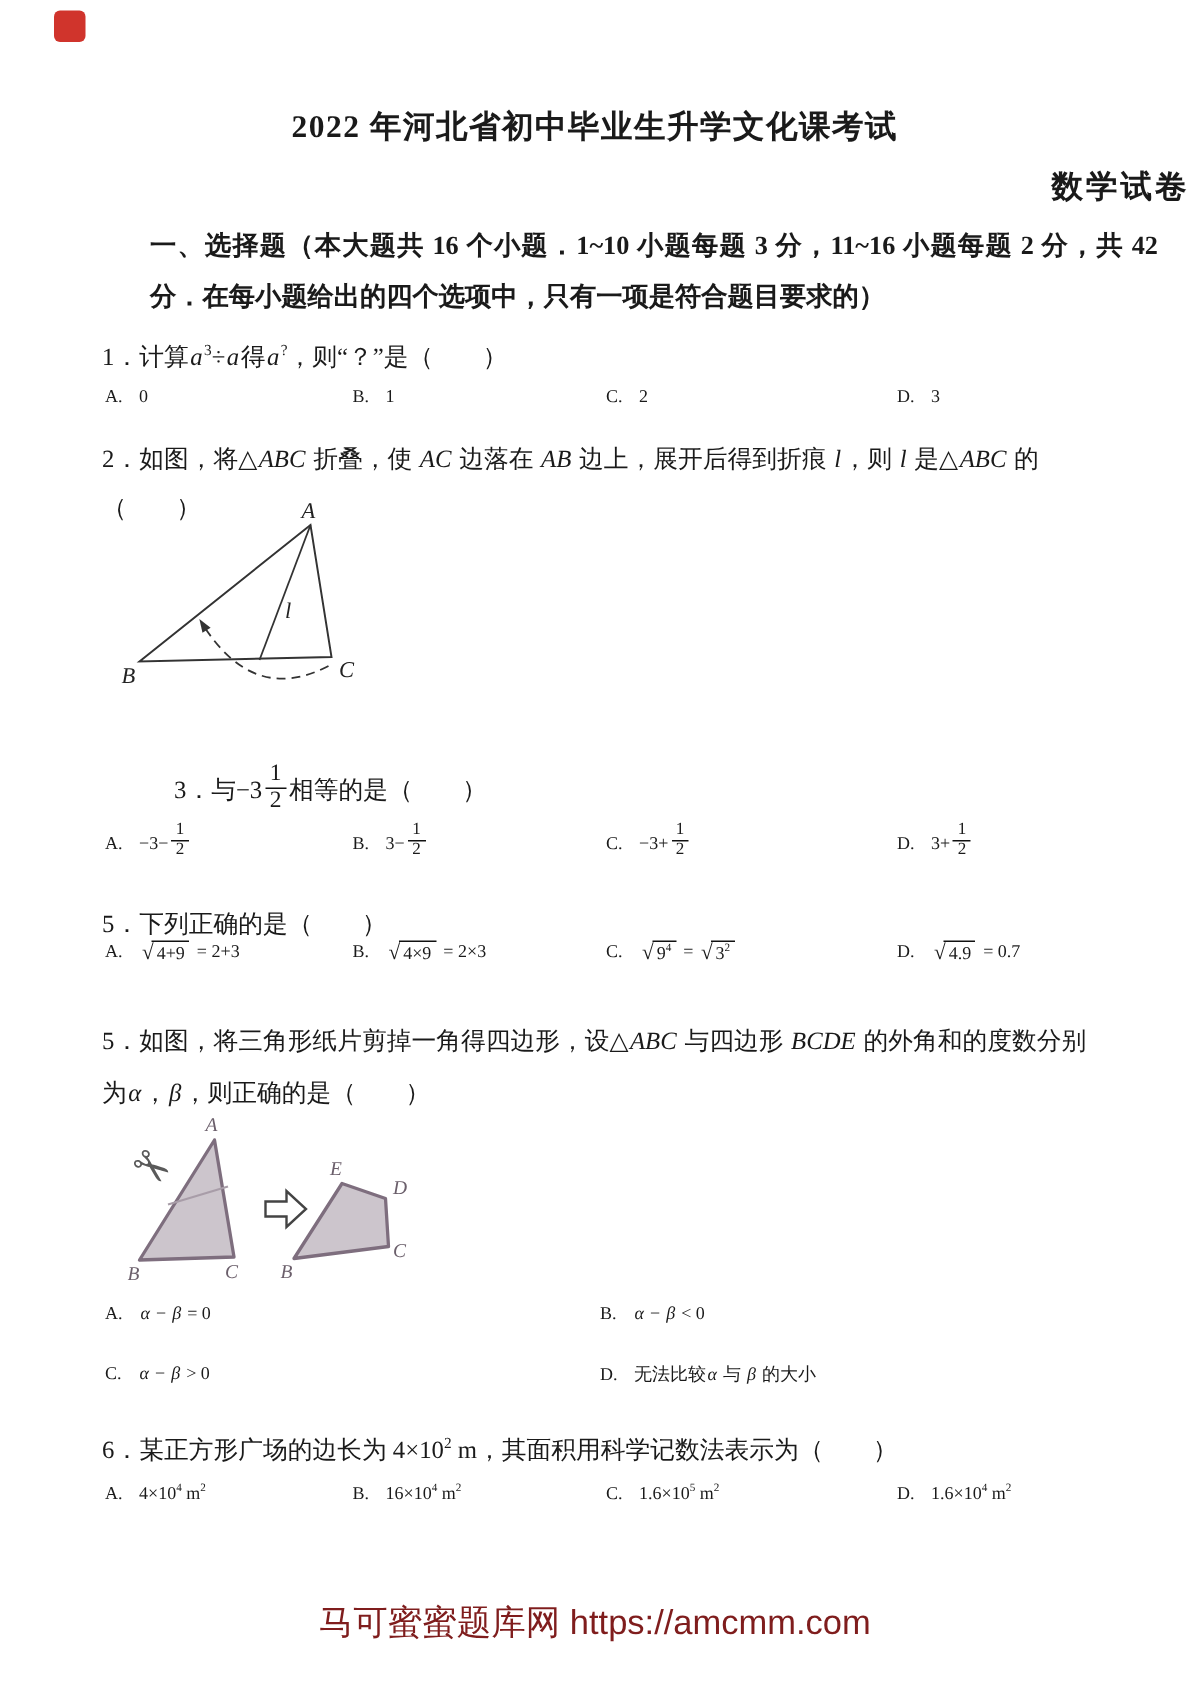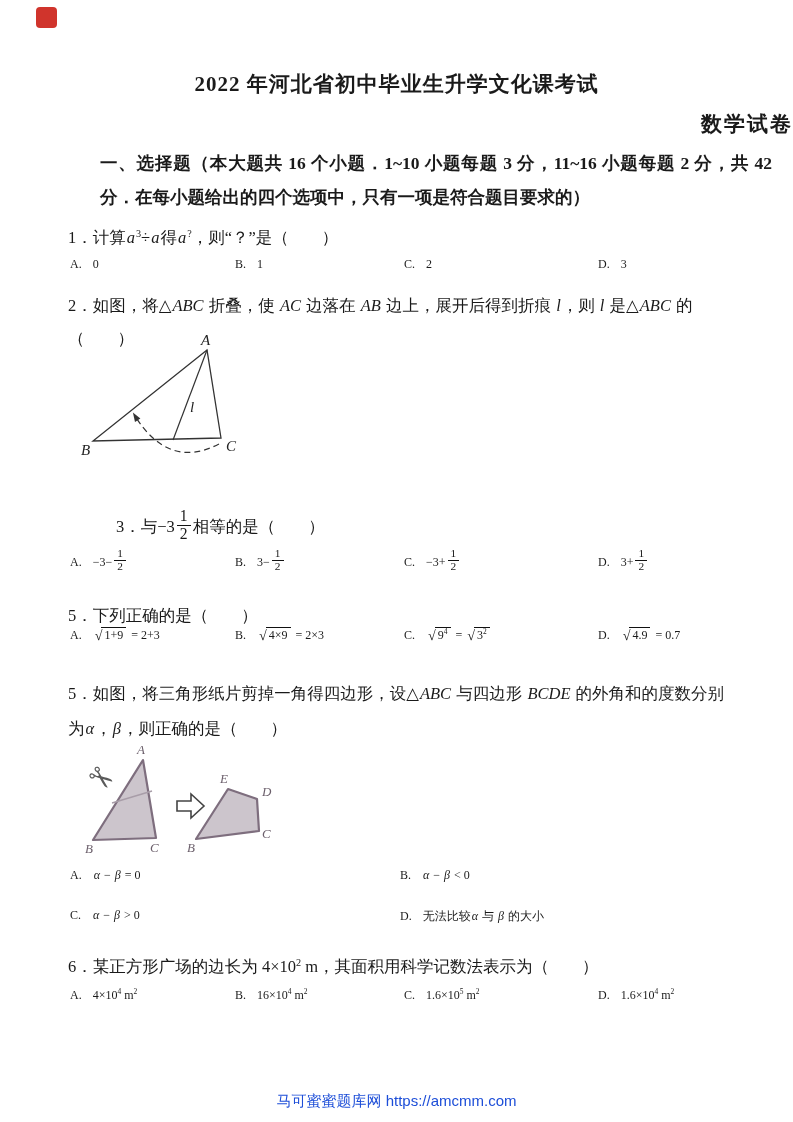--- a/index.html
+++ b/index.html
@@ -19,22 +19,22 @@
   sup{font-size:0.62em;vertical-align:super;line-height:0;}
   .frac{display:inline-flex;flex-direction:column;align-items:center;vertical-align:middle;
         line-height:1.05;font-size:0.95em;margin:0 2px;transform:translateY(-3px);}
   .fn{padding:0 3px;}
   .fd{border-top:1.4px solid #111;padding:0 3px;}
   .sq{display:inline-flex;align-items:flex-start;margin:0 2px;}
   .rs{line-height:1.05;font-size:1.18em;transform:translateY(1px);}
   .rc{border-top:1.5px solid #111;padding:0 3px;margin-left:-1px;}
   .figlabel{font-style:italic;font-size:15px;fill:#222;}
   .figlabel2{font-style:italic;font-size:13px;fill:#6b5f6b;}
-  #footer{left:0;top:1092px;width:793px;text-align:center;
-          font-family:"Liberation Sans","DejaVu Sans",sans-serif;font-size:15px;color:#1d4ed8;}
+  #footer{left:0;top:1066px;width:793px;text-align:center;
+          font-family:"Liberation Sans","DejaVu Sans",sans-serif;font-size:23px;color:#7f1d1d;}
 </style>
 </head>
 <body>
 
 <div id="page">
 
   <div id="logo" class="abs"></div>
 
   <div id="title1" class="abs">2022 年河北省初中毕业生升学文化课考试</div>
   <div id="title2" class="abs">数学试卷</div>
@@ -83,21 +83,21 @@
     <span class="opt p4"><span class="lb">D.</span>3+<span class="frac">
           <span class="fn">1</span>
           <span class="fd">2</span>
         </span></span>
   </div>
 
   <div class="abs stem" style="top:599px;">5．下列正确的是（　　）</div>
   <div class="abs row" style="top:627px;">
     <span class="opt p1"><span class="lb">A.</span><span class="sq">
           <span class="rs">√</span>
-          <span class="rc">1+9</span>
+          <span class="rc">4+9</span>
         </span> = 2+3</span>
     <span class="opt p2"><span class="lb">B.</span><span class="sq">
           <span class="rs">√</span>
           <span class="rc">4×9</span>
         </span> = 2×3</span>
     <span class="opt p3"><span class="lb">C.</span><span class="sq">
           <span class="rs">√</span>
           <span class="rc">9<sup>4</sup></span>
         </span> = <span class="sq">
           <span class="rs">√</span>

